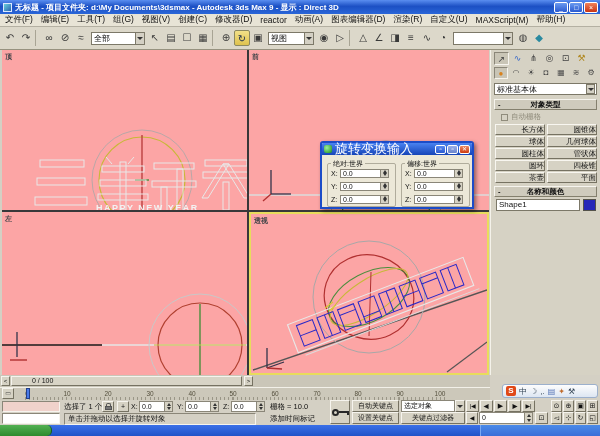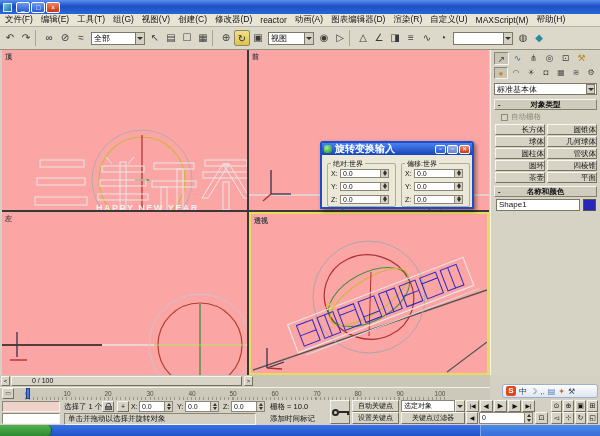--- a/index.html
+++ b/index.html
@@ -48,21 +48,21 @@
 .rollhead .minus{position:absolute;left:3px;top:0}
 .chkrow{position:absolute;left:10px;top:62px;display:flex;align-items:center;gap:3px;color:#908c7c;font-size:7.5px}
 .chk{width:7px;height:7px;border:1px solid #908c7c;background:#d6d2c4}
 .pbtn{position:absolute;height:11px;width:50px;background:#d6d2c4;border:1px solid;border-color:#f8f6f0 #767262 #767262 #f8f6f0;font-size:7.5px;text-align:right;line-height:9px;overflow:hidden;white-space:nowrap}
 #objname{position:absolute;left:5px;top:149px;width:84px;height:12px;background:#fff;border:1px solid #7c7868;font-size:8px;line-height:10px;padding-left:2px}
 #objcolor{position:absolute;left:92px;top:149px;width:13px;height:12px;background:#2626b8;border:1px solid #54524a}
 
 #dialog{left:320px;top:141px;width:154px;height:68px;background:#ece8d8;border:2px solid #1c4cc8;border-radius:3px 3px 0 0;box-shadow:2px 2px 4px rgba(0,0,0,.45);z-index:10}
 .dlg-title{height:12px;background:linear-gradient(180deg,#4a82f0,#1544b8);border-radius:1px 1px 0 0;display:flex;align-items:center;padding:0 2px}
 .dlg-ico{width:8px;height:8px;background:radial-gradient(circle at 35% 35%,#9af09a,#1a8a1a);border-radius:2px;margin-right:3px;flex:none}
-.dlg-title .ttl{color:#fff;font-size:10px;font-weight:bold;flex:1;white-space:nowrap}
+.dlg-title .ttl{color:#fff;font-size:13px;font-weight:normal;flex:1;white-space:nowrap}
 .dbtn2{width:11px;height:9px;border:1px solid #fff;border-radius:2px;margin-left:1px;font-size:6px;line-height:7px;text-align:center;color:#fff;flex:none}
 .dbtn2.m1{background:linear-gradient(#5a8af0,#2a5ad0)}
 .dbtn2.m2{background:linear-gradient(#9ab0e8,#6a84cc)}
 .dbtn2.m3{background:linear-gradient(#f08a62,#cc3a10)}
 .dgroup{position:absolute;top:20px;width:69px;height:44px;border:1px solid #b0ac9c;border-radius:2px}
 .dlegend{position:absolute;top:-5px;left:3px;background:#ece8d8;font-size:7px;padding:0 2px;white-space:nowrap}
 .drow{position:absolute;left:3px;display:flex;align-items:center;height:10px}
 .dlab{font-size:7px;width:9px}
 .dinput{width:41px;height:9px;background:#fff;border:1px solid #8a8678;font-size:7px;line-height:7px;padding-left:2px}
 .spn{width:8px;height:9px;background:#d6d2c4;border:1px solid #8a8678;border-left:none;display:flex;flex-direction:column;align-items:center;justify-content:space-evenly}
@@ -92,20 +92,21 @@
 #taskbar{left:0;top:425px;width:600px;height:11px;background:linear-gradient(180deg,#3a70e8,#2052c8)}
 #startbtn{position:absolute;left:0;top:0;width:52px;height:11px;background:linear-gradient(180deg,#52b152,#2e8a2e);border-radius:0 5px 5px 0;border-right:1px solid #1a5c1a}
 #systray{position:absolute;left:480px;top:0;width:120px;height:11px;background:linear-gradient(180deg,#4a8ae8,#3a6ed8);border-left:1px solid #7aaaf4}
 .vplabel{fill:#46464a;font-size:7px;font-weight:bold}
 </style>
 </head>
 <body>
 
 <div class="abs" id="titlebar">
   <div id="app-icon"></div>
+  <div id="title-text">无标题 - 项目文件夹: d:\My Documents\3dsmax - Autodesk 3ds Max 9 - 显示 : Direct 3D</div>
   <div class="wbtn b-min">_</div>
   <div class="wbtn b-max">□</div>
   <div class="wbtn b-close">×</div>
 </div>
 
 <div class="abs" id="menubar">
   <span>文件(F)</span>
   <span>编辑(E)</span>
   <span>工具(T)</span>
   <span>组(G)</span>

